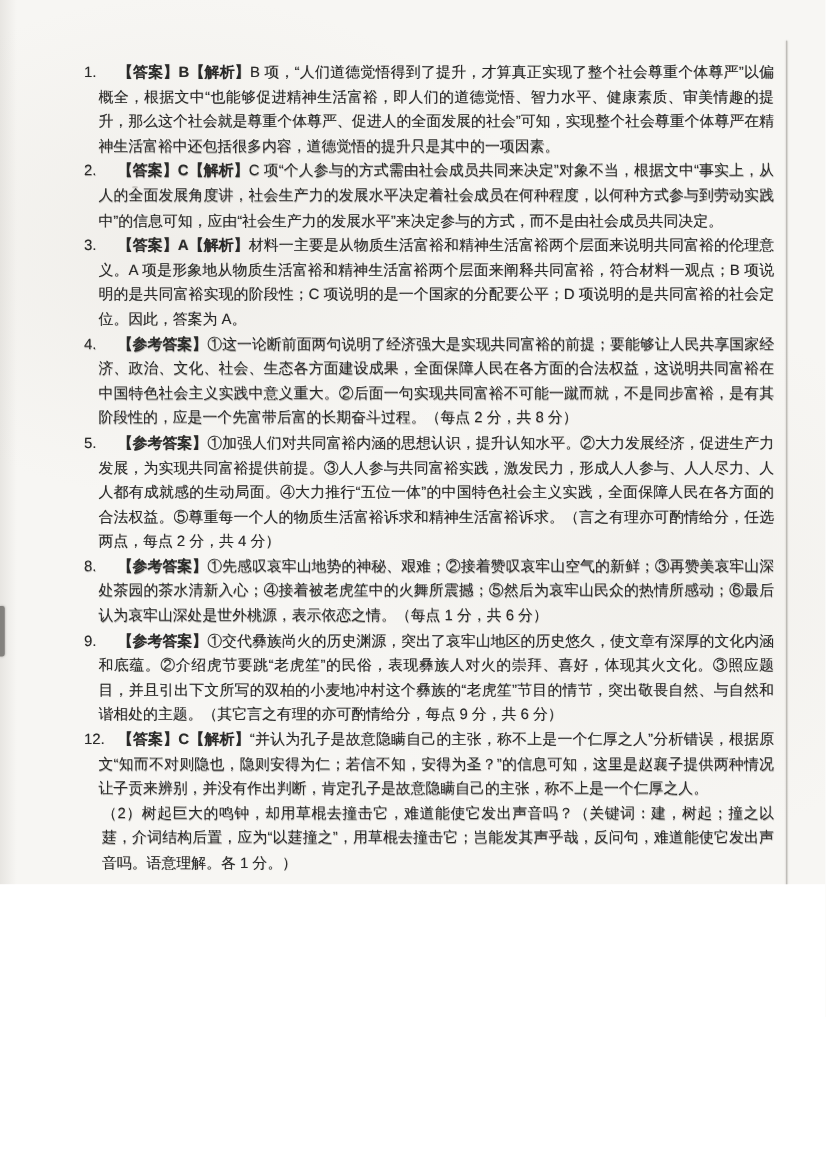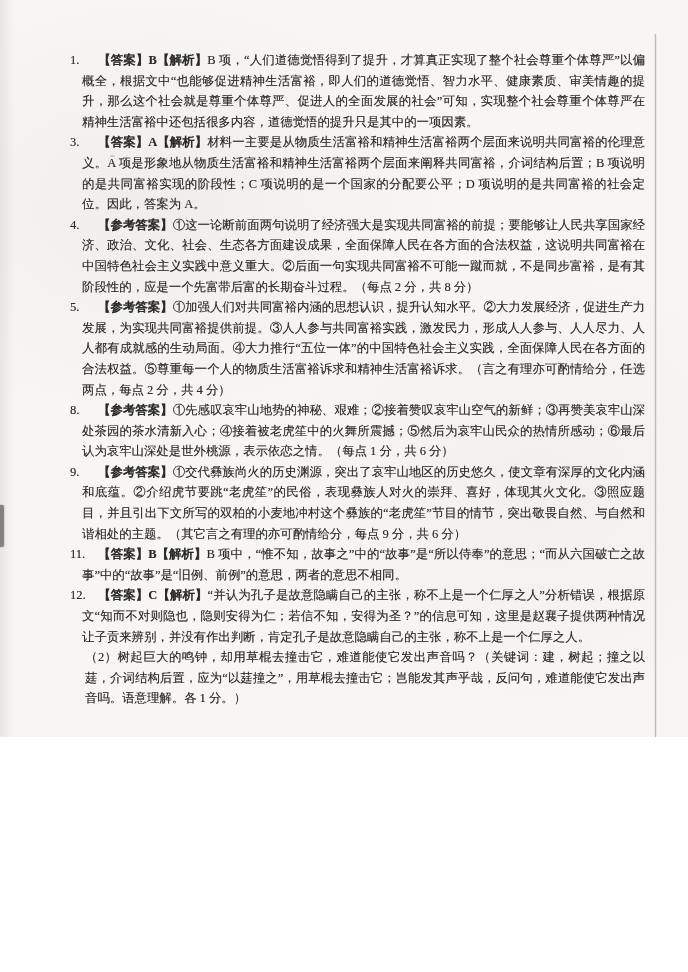--- a/index.html
+++ b/index.html
@@ -10,21 +10,21 @@
   .page {
     position: relative;
     width: 688px;
     height: 737px;
     overflow: hidden;
     background:
       radial-gradient(ellipse 420px 300px at 22% 28%, rgba(214,209,201,0.22), transparent 70%),
       radial-gradient(ellipse 380px 320px at 78% 66%, rgba(218,213,205,0.18), transparent 70%),
       linear-gradient(90deg, rgba(150,144,136,0.16) 0px, rgba(150,144,136,0.0) 14px),
       #f7f6f3;
-    font-family: Liberation Serif, serif;
+    font-family: Liberation Sans, sans-serif;
   }
   .content {
     position: absolute;
     left: 82px;
     top: 50px;
     width: 563px;
     color: #2a2a29;
     font-size: 12.4px;
     line-height: 20.6px;
     text-align: justify;
@@ -86,26 +86,26 @@
     border-radius: 50%;
   }
 </style>
 </head>
 <body>
 
 <div class="page">
   <div class="content">
     <div id="answer-list">
         <p class="item"><span class="num">1.</span><b class="marker">【答案】B【解析】</b><span class="body">B 项，“人们道德觉悟得到了提升，才算真正实现了整个社会尊重个体尊严”以偏概全，根据文中“也能够促进精神生活富裕，即人们的道德觉悟、智力水平、健康素质、审美情趣的提升，那么这个社会就是尊重个体尊严、促进人的全面发展的社会”可知，实现整个社会尊重个体尊严在精神生活富裕中还包括很多内容，道德觉悟的提升只是其中的一项因素。</span></p>
-        <p class="item"><span class="num">3.</span><b class="marker">【答案】A【解析】</b><span class="body">材料一主要是从物质生活富裕和精神生活富裕两个层面来说明共同富裕的伦理意义。A 项是形象地从物质生活富裕和精神生活富裕两个层面来阐释共同富裕，介词结构后置；B 项说明的是共同富裕实现的阶段性；C 项说明的是一个国家的分配要公平；D 项说明的是共同富裕的社会定位。因此，答案为 A。</span></p>
+        <p class="item"><span class="num">2.</span><b class="marker">【答案】C【解析】</b><span class="body">C 项“个人参与的方式需由社会成员共同来决定”对象不当，根据文中“事实上，从人的全面发展角度讲，社会生产力的发展水平决定着社会成员在何种程度，以何种方式参与到劳动实践中”的信息可知，应由“社会生产力的发展水平”来决定参与的方式，而不是由社会成员共同决定。</span></p>
+        <p class="item"><span class="num">3.</span><b class="marker">【答案】A【解析】</b><span class="body">材料一主要是从物质生活富裕和精神生活富裕两个层面来说明共同富裕的伦理意义。A 项是形象地从物质生活富裕和精神生活富裕两个层面来阐释共同富裕，符合材料一观点；B 项说明的是共同富裕实现的阶段性；C 项说明的是一个国家的分配要公平；D 项说明的是共同富裕的社会定位。因此，答案为 A。</span></p>
         <p class="item"><span class="num">4.</span><b class="marker">【参考答案】</b><span class="body">①这一论断前面两句说明了经济强大是实现共同富裕的前提；要能够让人民共享国家经济、政治、文化、社会、生态各方面建设成果，全面保障人民在各方面的合法权益，这说明共同富裕在中国特色社会主义实践中意义重大。②后面一句实现共同富裕不可能一蹴而就，不是同步富裕，是有其阶段性的，应是一个先富带后富的长期奋斗过程。（每点 2 分，共 8 分）</span></p>
         <p class="item"><span class="num">5.</span><b class="marker">【参考答案】</b><span class="body">①加强人们对共同富裕内涵的思想认识，提升认知水平。②大力发展经济，促进生产力发展，为实现共同富裕提供前提。③人人参与共同富裕实践，激发民力，形成人人参与、人人尽力、人人都有成就感的生动局面。④大力推行“五位一体”的中国特色社会主义实践，全面保障人民在各方面的合法权益。⑤尊重每一个人的物质生活富裕诉求和精神生活富裕诉求。（言之有理亦可酌情给分，任选两点，每点 2 分，共 4 分）</span></p>
         <p class="item"><span class="num">8.</span><b class="marker">【参考答案】</b><span class="body">①先感叹哀牢山地势的神秘、艰难；②接着赞叹哀牢山空气的新鲜；③再赞美哀牢山深处茶园的茶水清新入心；④接着被老虎笙中的火舞所震撼；⑤然后为哀牢山民众的热情所感动；⑥最后认为哀牢山深处是世外桃源，表示依恋之情。（每点 1 分，共 6 分）</span></p>
         <p class="item"><span class="num">9.</span><b class="marker">【参考答案】</b><span class="body">①交代彝族尚火的历史渊源，突出了哀牢山地区的历史悠久，使文章有深厚的文化内涵和底蕴。②介绍虎节要跳“老虎笙”的民俗，表现彝族人对火的崇拜、喜好，体现其火文化。③照应题目，并且引出下文所写的双柏的小麦地冲村这个彝族的“老虎笙”节目的情节，突出敬畏自然、与自然和谐相处的主题。（其它言之有理的亦可酌情给分，每点 9 分，共 6 分）</span></p>
-        <p class="item"><span class="num">11.</span><b class="marker">【答案】B【解析】</b><span class="body">B 项中，“惟不知，故事之”中的“故事”是“所以侍奉”的意思；“而从六国破亡之故事”中的“故事”是“旧例、前例”的意思，两者的意思不相同。</span></p>
         <p class="item"><span class="num">12.</span><b class="marker">【答案】C【解析】</b><span class="body">“并认为孔子是故意隐瞒自己的主张，称不上是一个仁厚之人”分析错误，根据原文“知而不对则隐也，隐则安得为仁；若信不知，安得为圣？”的信息可知，这里是赵襄子提供两种情况让子贡来辨别，并没有作出判断，肯定孔子是故意隐瞒自己的主张，称不上是一个仁厚之人。</span></p>
         <p class="item sub">（2）树起巨大的鸣钟，却用草棍去撞击它，难道能使它发出声音吗？（关键词：建，树起；撞之以莛，介词结构后置，应为“以莛撞之”，用草棍去撞击它；岂能发其声乎哉，反问句，难道能使它发出声音吗。语意理解。各 1 分。）</p>
       </div>
 
   </div>
 
   <div class="scan-line-right"></div>
   <div class="scan-streak-left"></div>
   <div class="scan-speck-1"></div>
   <div class="scan-speck-2"></div>

